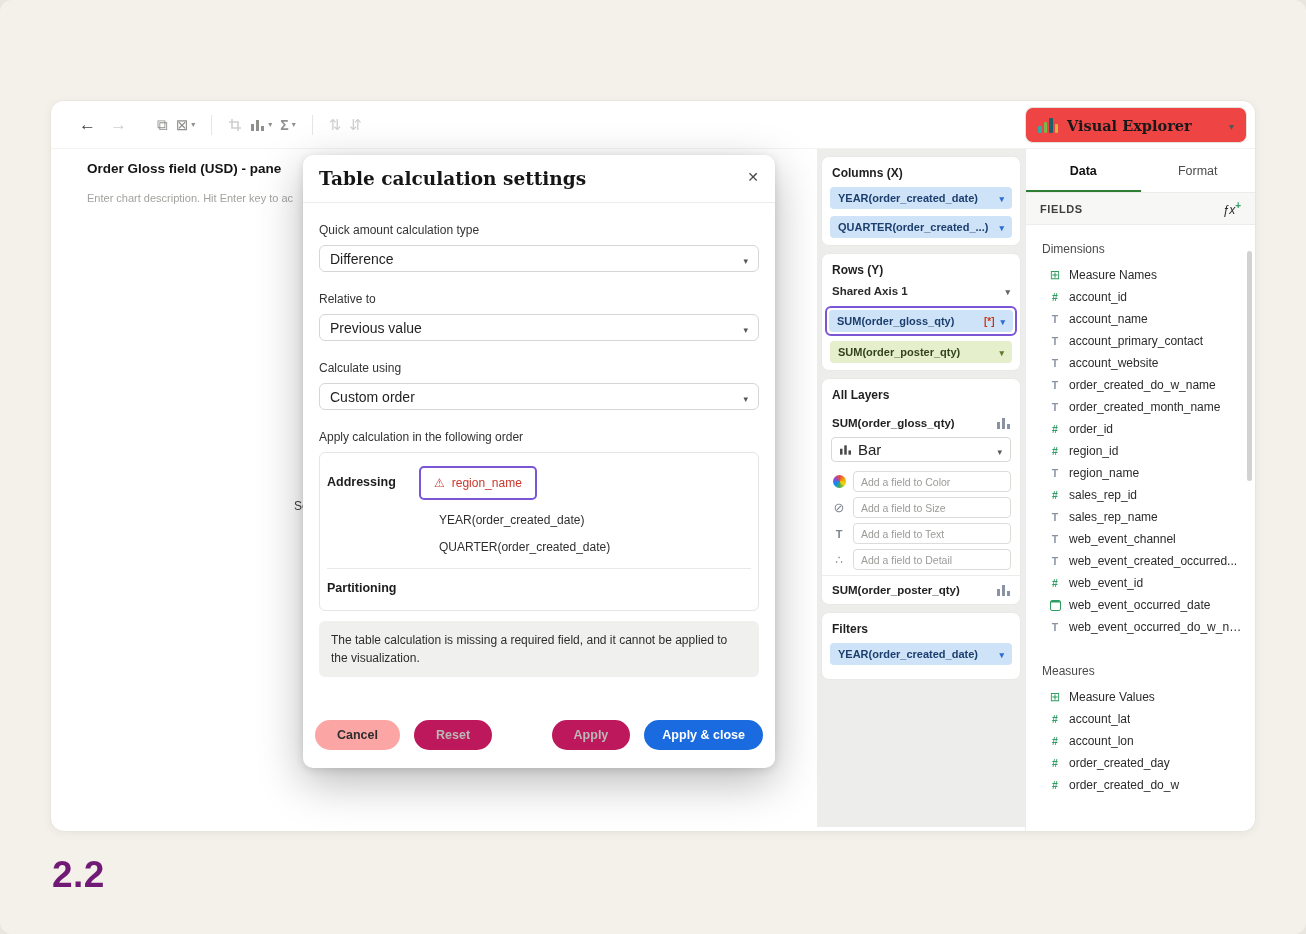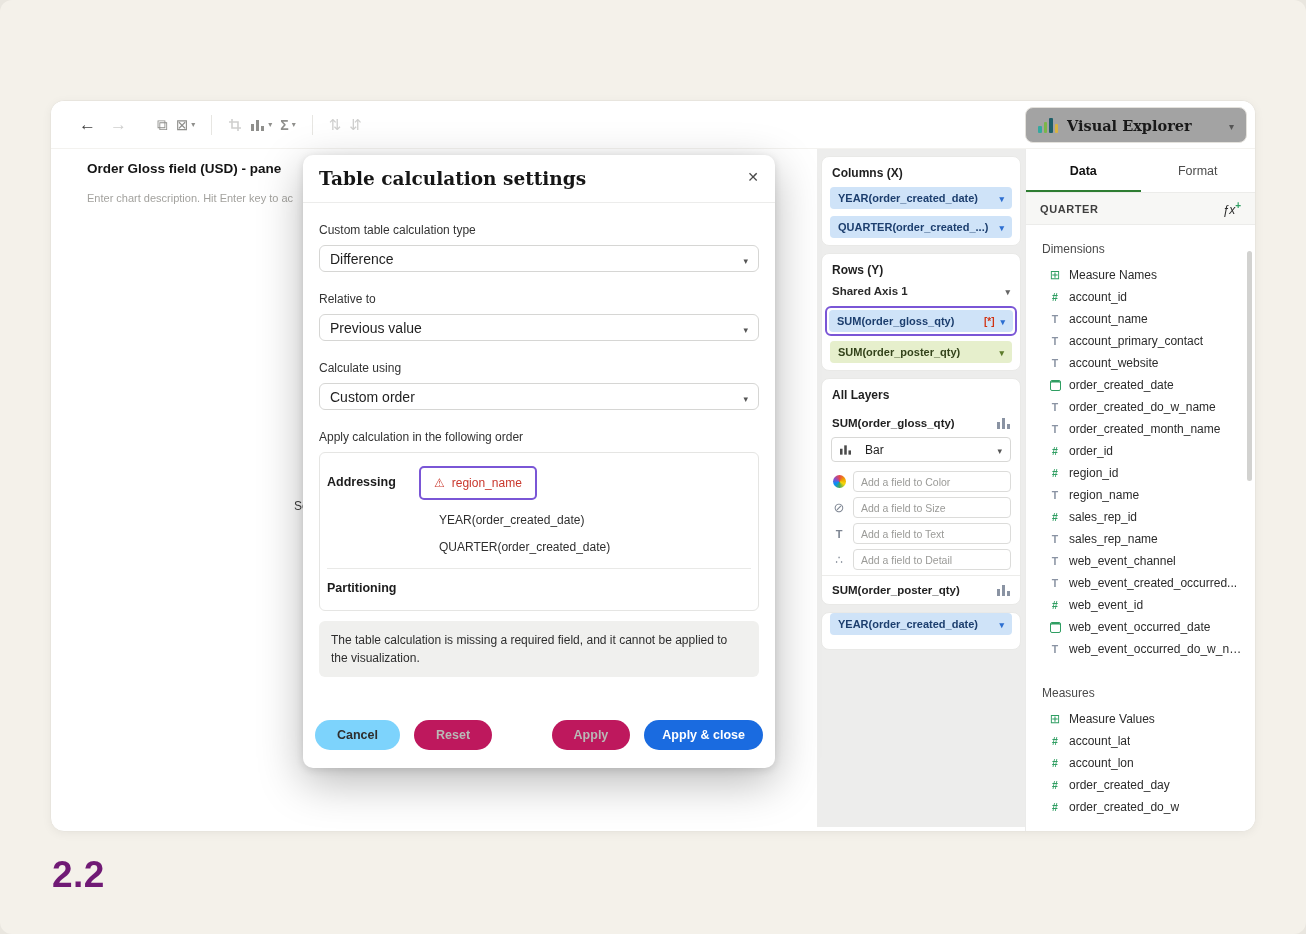--- a/index.html
+++ b/index.html
@@ -18,21 +18,21 @@
   .tbtn { background:none; border:none; cursor:pointer; display:inline-flex; align-items:center; gap:3px;
           font-size:15px; color:#8f8f8c; padding:4px; }
   .tbtn.dark { color:#3f3f3f; font-size:17px; }
   .tbtn.dim  { color:#cfcfce; font-size:17px; }
   .tbtn.dim2 { color:#cfcfce; }
   .caret::after { content:"▾"; font-size:8px; color:inherit; }
   .tsep { width:1px; height:20px; background:#e7e6e2; margin:0 12px; }
   .tsp1 { width:22px; } .tsp2 { width:6px; }
   .sigma-glyph { font-size:14px; font-weight:600; }
 
-  .ve { position:absolute; right:8px; top:6px; width:222px; height:36px; background:#a3a3a3;
+  .ve { position:absolute; right:8px; top:6px; width:222px; height:36px; background:#ef4444;
         border:1px solid #e3e1dc; border-radius:8px; display:flex; align-items:center; gap:9px; padding:0 12px; cursor:pointer; }
   .ve-icon { display:flex; align-items:flex-end; gap:2px; height:15px; }
   .ve-icon i { display:block; width:3.5px; border-radius:1px; }
   .ve-icon i:nth-child(1){ height:7px;  background:#35a89f; }
   .ve-icon i:nth-child(2){ height:11px; background:#7ab648; }
   .ve-icon i:nth-child(3){ height:15px; background:#1e5f68; }
   .ve-icon i:nth-child(4){ height:9px;  background:#d9b440; }
   .ve-label { flex:1; font-family:"DejaVu Serif","Liberation Serif",serif; font-size:14.5px; font-weight:600; color:#191919; }
   .ve-caret::after { content:"▾"; font-size:10px; color:#555; }
 
@@ -64,21 +64,21 @@
   .hl-wrap { border:2.5px solid #7a56d6; border-radius:6px; margin:2px 3px 5px; padding:2px; }
   .hl-wrap .pill { margin:0; }
 
   .layer-row { display:flex; align-items:center; justify-content:space-between; padding:8px 10px 5px;
                font-size:11.5px; font-weight:700; color:#1f1f1f; }
   .layer-row.bordered { border-top:1px solid #ececea; padding:8px 10px; margin-top:4px; }
   .bars { fill:#8a93a3; }
   .bars.dark { fill:#4a4a4a; }
 
   .chart-select { margin:3px 9px 9px; height:25px; border:1px solid #d8d8d6; border-radius:4px;
-                  display:flex; align-items:center; gap:14px; padding:0 8px; font-size:12px; color:#222; cursor:pointer; }
+                  display:flex; align-items:center; gap:7px; padding:0 8px; font-size:15px; color:#222; cursor:pointer; }
   .chart-select .caret3 { margin-left:auto; }
   .caret3::after { content:"▾"; font-size:9px; color:#555; }
 
   .drop-row { display:flex; align-items:center; gap:6px; margin:5px 9px; }
   .dicon { width:16px; height:16px; display:inline-flex; align-items:center; justify-content:center; flex:none; }
   .dicon.t-color-wheel-icon { width:13px; height:13px; margin:1.5px;
         background:conic-gradient(#e5484d,#f0a000,#f5d90a,#46a758,#0091ff,#8e4ec6,#e5484d); border-radius:50%; }
   .dicon.t-size-icon::before   { content:"⊘"; color:#7d8592; font-size:13px; }
   .dicon.t-text-icon::before   { content:"T"; color:#7d8592; font-weight:700; font-size:11px; }
   .dicon.t-detail-icon::before { content:"∴"; color:#7d8592; font-size:12px; }
@@ -131,21 +131,21 @@
   .warn-icon { font-size:12px; }
   .addr-item { margin:13px 0 0 20px; font-size:12px; color:#2e2e2e; cursor:pointer; }
   .addr-divider { height:1px; background:#e9e9e7; margin-top:14px; }
   .part-label { margin-top:12px; font-size:12.5px; font-weight:700; color:#1c1c1c; }
 
   .m-warning { margin-top:10px; background:#f0f0ee; border-radius:6px; padding:10px 12px;
                font-size:12px; line-height:1.5; color:#2e2e2e; }
 
   .m-footer { position:absolute; left:12px; right:12px; bottom:18px; display:flex; align-items:center; gap:14px; }
   .mbtn { height:30px; border:none; border-radius:15px; padding:0 22px; font-size:12.5px; font-weight:600; cursor:pointer; }
-  .mbtn.secondary { background:#7dd3fc; color:#2e2e2e; }
+  .mbtn.secondary { background:#fca5a5; color:#2e2e2e; }
   .mbtn.disabled  { background:#be185d; color:#b9b9b6; cursor:default; }
   .mbtn.primary   { background:#1a6be0; color:#fff; padding:0 18px; }
   .m-spacer { flex:1; }
 
   
   .caption { position:absolute; left:52px; top:854px; font-size:37px; font-weight:800; color:#701a75; letter-spacing:.5px; }
 </style>
 </head>
 <body>
 
@@ -279,38 +279,39 @@
           <span>SUM(order_poster_qty)</span>
           <svg class="bars" width="13" height="11" viewBox="0 0 13 11">
             <rect x="0" y="4" width="3" height="7"></rect>
               <rect x="5" y="0" width="3" height="11"></rect>
               <rect x="10" y="6" width="3" height="5"></rect>
           </svg>
         </div>
       </div>
 
       <div class="card" style="padding-bottom:7px;">
+        <div class="card-h">Filters</div>
         <div>
 
             <div class="pill blue">
               <span class="pill-label">YEAR(order_created_date)</span>
               <span class="pill-caret"></span>
             </div>
           </div>
       </div>
 
     </div>
 
     <div class="fields-panel">
       <div class="panel-tabs">
         <div class="tab active">Data</div>
         <div class="tab">Format</div>
       </div>
       <div class="fields-bar">
-        <span class="fb-label">QUARTER</span>
+        <span class="fb-label">FIELDS</span>
         <span class="fx"><span>ƒx</span><span class="plus">+</span></span>
       </div>
       <div class="fields-scroll">
         <div class="sec-label">Dimensions</div>
         <div>
 
             <div class="frow">
               <span class="ficon t-grid-icon"></span>
               <span class="fname">Measure Names</span>
             </div>
@@ -328,24 +329,20 @@
             <div class="frow">
               <span class="ficon t-text-icon"></span>
               <span class="fname">account_primary_contact</span>
             </div>
 
             <div class="frow">
               <span class="ficon t-text-icon"></span>
               <span class="fname">account_website</span>
             </div>
 
-            <div class="frow">
-              <span class="ficon t-calendar-icon"></span>
-              <span class="fname">order_created_date</span>
-            </div>
 
             <div class="frow">
               <span class="ficon t-text-icon"></span>
               <span class="fname">order_created_do_w_name</span>
             </div>
 
             <div class="frow">
               <span class="ficon t-text-icon"></span>
               <span class="fname">order_created_month_name</span>
             </div>
@@ -434,21 +431,21 @@
 
   </div>
 
   <div class="modal">
     <div class="m-head">
       <div class="m-title">Table calculation settings</div>
       <button class="m-close">✕</button>
     </div>
     <div class="m-body">
 
-      <div class="m-label">Custom table calculation type</div>
+      <div class="m-label">Quick amount calculation type</div>
       <div class="m-select">
         <span>Difference</span>
         <span class="caret3"></span>
       </div>
 
       <div class="m-label">Relative to</div>
       <div class="m-select">
         <span>Previous value</span>
         <span class="caret3"></span>
       </div>

